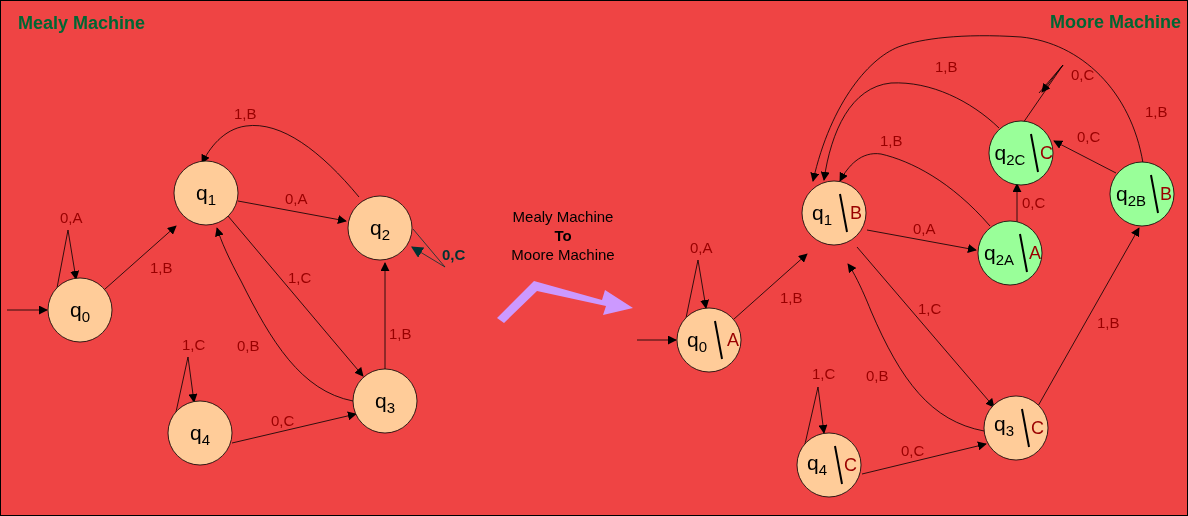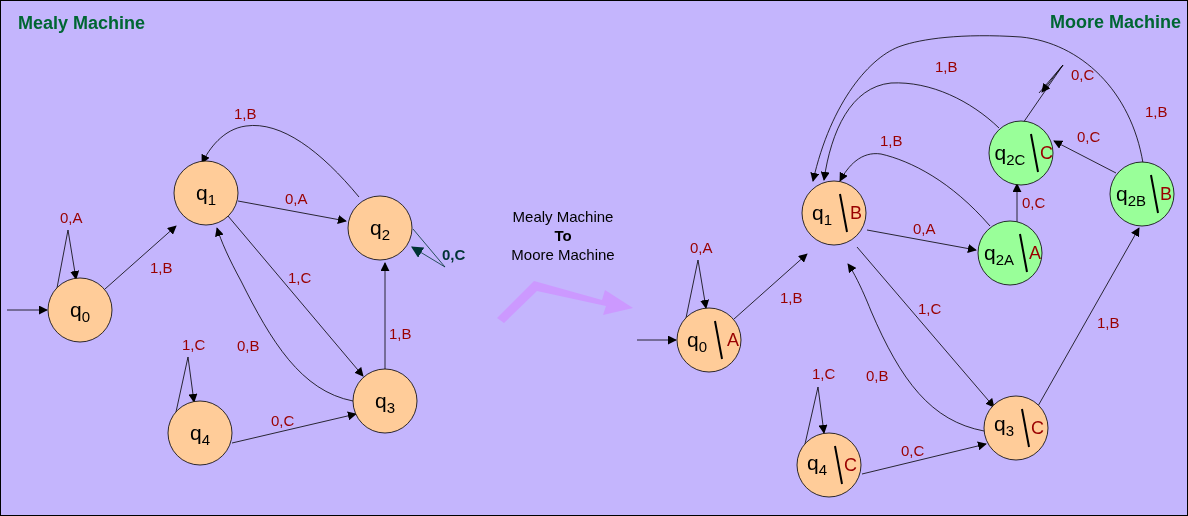--- a/index.html
+++ b/index.html
@@ -1,17 +1,17 @@
 <!DOCTYPE html>
 <html><head>
   <meta charset="utf-8">
   <style>
     html, body { margin: 0; padding: 0; background: #ffffff; }
     body { width: 1188px; height: 516px; overflow: hidden; font-family: "Liberation Sans", sans-serif; }
-    #frame { position: absolute; left: 0; top: 0; width: 1186px; height: 514px; border: 1px solid #000; background: #c4b5fd; }
+    #frame { position: absolute; left: 0; top: 0; width: 1186px; height: 514px; border: 1px solid #000; background: #ef4444; }
     svg { position: absolute; left: 0; top: 0; }
     .title { font-family: "Liberation Sans", sans-serif; font-weight: bold; font-size: 18px; }
     .elabel { font-family: "Liberation Sans", sans-serif; font-size: 15px; }
     .slabel { font-family: "Liberation Sans", sans-serif; font-size: 21px; fill: #000; }
     .sub { font-size: 15px; }
     .outlabel { font-family: "Liberation Sans", sans-serif; font-size: 18px; }
     .mid { font-family: "Liberation Sans", sans-serif; font-size: 15px; fill: #000; }
   </style>
 </head>
 <body>

